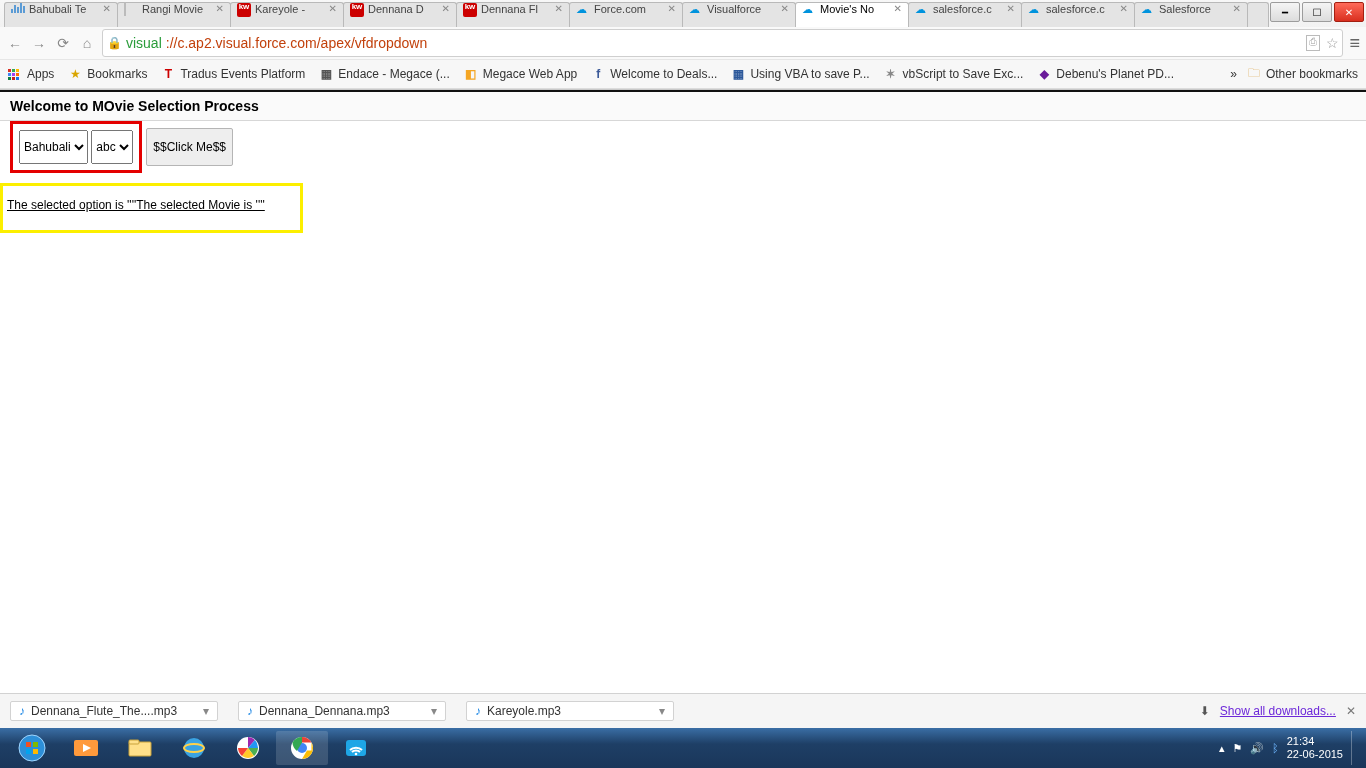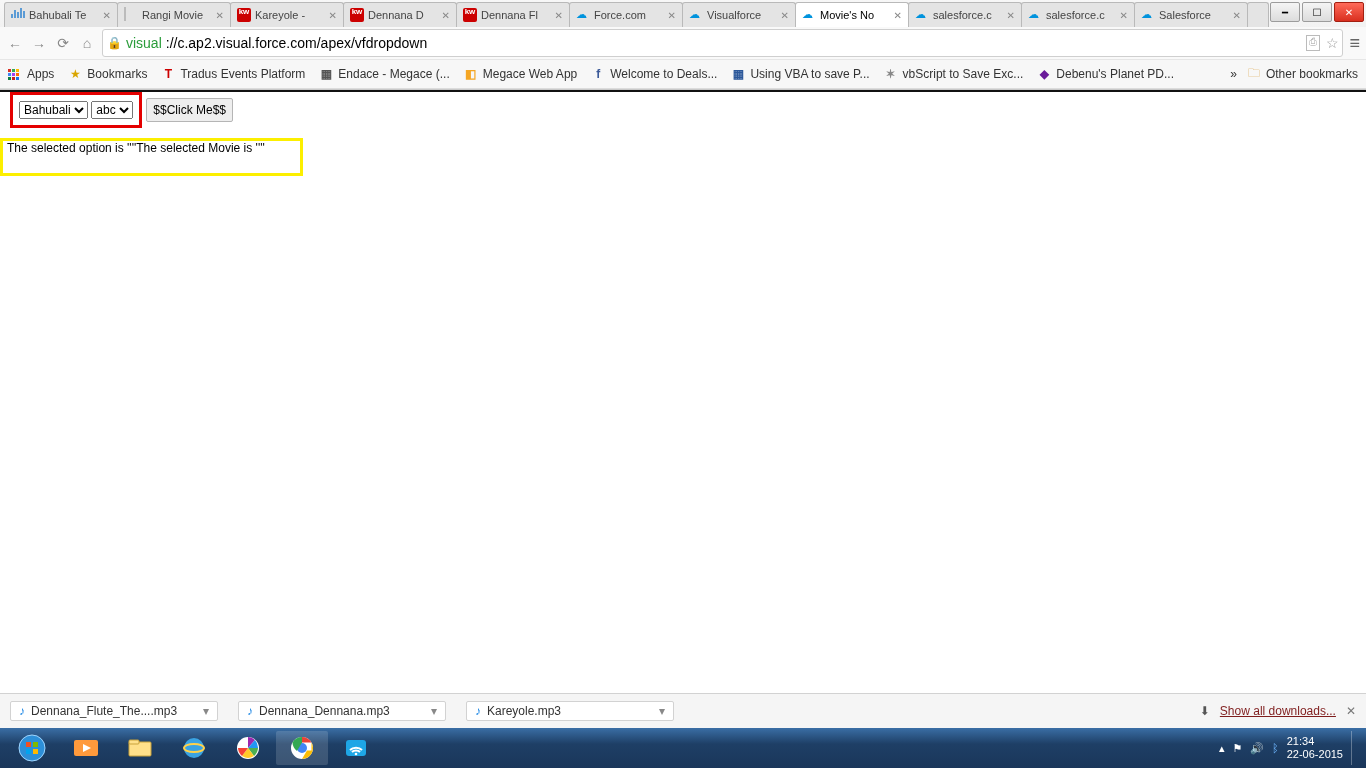--- a/index.html
+++ b/index.html
@@ -1,56 +1,56 @@
 <!DOCTYPE html>
 <html><head>
 <meta charset="utf-8">
 <style>
   html, body { margin:0; padding:0; font-family: Arial, sans-serif; font-size:12px; background:#fff; color:#000; width:1366px; height:768px; overflow:hidden; }
   
   .browser-top { background: linear-gradient(#f7f7f7,#e8e8e8); border-bottom:1px solid #c9c9c9; }
   .tabs-row { display:flex; align-items:flex-end; height:27px; padding-left:4px; }
-  .tab { display:flex; align-items:center; gap:4px; height:24px; padding:0 6px 0 6px; margin-right:-1px; border:1px solid #b9b9b9; border-bottom:none; border-top-left-radius:3px; border-top-right-radius:3px; background:#e4e4e4; min-width:100px; max-width:110px; font-size:11px; color:#444; position:relative; }
+  .tab { display:flex; gap:4px; height:24px; padding:0 6px 0 6px; margin-right:-1px; border:1px solid #b9b9b9; border-bottom:none; border-top-left-radius:3px; border-top-right-radius:3px; background:#e4e4e4; min-width:100px; max-width:110px; font-size:11px; color:#444; position:relative; }
   .tab.active { background:#fff; color:#000; }
   .tab .lbl { white-space:nowrap; overflow:hidden; text-overflow:ellipsis; flex:1; }
   .tab .favicon { width:14px; height:14px; display:inline-block; }
   .tab .close { font-size:10px; color:#888; margin-left:2px; }
   .tab.newtab { min-width:20px; max-width:20px; padding:0; justify-content:center; background:#e4e4e4; }
   .win-title-right { position:absolute; right:2px; top:2px; display:flex; gap:2px; align-items:center; }
   .win-user { font-size:10px; color:#555; background:#e6e6e6; border:1px solid #bdbdbd; padding:1px 6px; border-radius:2px; }
   .winbtn { width:28px; height:18px; display:flex; justify-content:center; align-items:center; font-size:10px; background:linear-gradient(#f5f5f5,#dcdcdc); border:1px solid #9c9c9c; border-radius:2px; }
   .winbtn.close-red { background:linear-gradient(#ff6b5a,#d92f1f); color:#fff; border-color:#a31f11; }
   .addr-row { display:flex; align-items:center; height:32px; padding:0 6px; gap:6px; background:#f9f9f9; }
   .nav-ico { width:18px; color:#888; text-align:center; font-size:14px; }
   .omnibox { flex:1; display:flex; align-items:center; height:26px; border:1px solid #cfcfcf; border-radius:3px; background:#fff; padding:0 4px; gap:4px; font-size:14px; color:#222; position:relative; }
   .lock { color:#2a9c3a; font-size:12px; }
   .url-https { color:#2a9c3a; }
-  .url-rest { color:#000000; }
+  .url-rest { color:#c2410c; }
   .omni-right { position:absolute; right:4px; display:flex; gap:6px; color:#999; }
   .menu-ico { color:#666; font-size:18px; }
   .bookmarks-row { display:flex; align-items:center; height:28px; padding:0 8px; gap:14px; background:#f7f7f7; border-top:1px solid #e6e6e6; border-bottom:1px solid #dcdcdc; font-size:12px; color:#333; overflow:hidden; }
   .bm { display:flex; align-items:center; gap:5px; white-space:nowrap; }
   .bm .ic { width:14px; text-align:center; }
   .bm-right { margin-left:auto; display:flex; align-items:center; gap:10px; }
   
   .content { border-top:2px solid #111; }
   .section-header { font-weight:bold; font-size:14px; padding:6px 10px; border-bottom:1px solid #d7d7d7; background:#fafafa; }
   .radio-row { padding:12px 30px; font-size:13px; }
   .radio-row input { vertical-align:middle; }
   .radio-row label { margin-right:16px; }
   .red-box { border:3px solid #e40000; display:inline-block; padding:6px 6px 6px 6px; margin-left:10px; }
-  select { font-size:12px; height:18px; }
-  .clickme { margin-left:4px; height:24px; font-size:12px; background:#eee; border:1px solid #b5b5b5; border-radius:2px; }
-  .yellow-box { border:3px solid #fcef00; display:inline-block; padding:0 8px 18px 4px; margin-top:10px; margin-left:0px; min-width:285px; font-size:12px; color:#000; background:#fff; }
+  select { font-size:12px; height:34px; }
+  .clickme { margin-left:4px; height:38px; font-size:12px; background:#eee; border:1px solid #b5b5b5; border-radius:2px; }
+  .yellow-box { border:3px solid #fcef00; display:inline-block; padding:12px 8px 18px 4px; margin-top:10px; margin-left:0px; min-width:285px; font-size:12px; color:#000; background:#fff;text-decoration:underline; }
   
   .download-shelf { position:absolute; left:0; right:0; bottom:40px; height:34px; background:#f5f5f5; border-top:1px solid #d2d2d2; display:flex; align-items:center; padding:0 10px; gap:20px; font-size:12px; color:#333; }
   .dl-item { display:flex; align-items:center; gap:6px; border:1px solid #d2d2d2; background:#fff; padding:2px 8px; border-radius:2px; min-width:190px; }
   .dl-chevron { margin-left:auto; color:#888; }
   .dl-right { margin-left:auto; display:flex; align-items:center; gap:10px; }
-  .dl-link { text-decoration:underline; color:#7f1d1d; }
+  .dl-link { text-decoration:underline; color:#6d28d9; }
   
   .taskbar { position:absolute; left:0; right:0; bottom:0; height:40px; background:linear-gradient(#3a6ea5, #1e3f66 40%, #1a365a); display:flex; align-items:center; padding:0 6px; }
   .tb-item { width:52px; height:34px; margin-right:2px; display:flex; align-items:center; justify-content:center; }
   .tb-sys { margin-left:auto; display:flex; align-items:center; gap:8px; color:#fff; font-size:11px; }
   .tb-clock { text-align:left; line-height:1.2; }
   
   .fv-cloud { color:#0093dd; }
   .fv-kw { background:#c00; color:#fff; font-size:8px; font-weight:bold; display:flex; align-items:center; justify-content:center; border-radius:2px; text-align:center; line-height:1;}
   .fv-bars { display:flex; gap:1px; align-items:flex-end; }
   .fv-bars span{ width:2px; background:#5b9bd5; }
@@ -206,20 +206,21 @@
       <span>»</span>
       <span class="bm">
         <span class="ic" style="color:#dca64b;">🗀</span>
         <span>Other bookmarks</span>
       </span>
     </span>
   </div>
 </div>
 
 <div class="content">
+  <div class="section-header">Welcome to MOvie Selection Process</div>
   <div style="display:flex;align-items:center;">
     <span class="red-box">
       <select>
         <option>Bahubali</option>
       </select>
       <select>
         <option>abc</option>
       </select>
     </span>
     <button class="clickme">$$Click Me$$</button>

